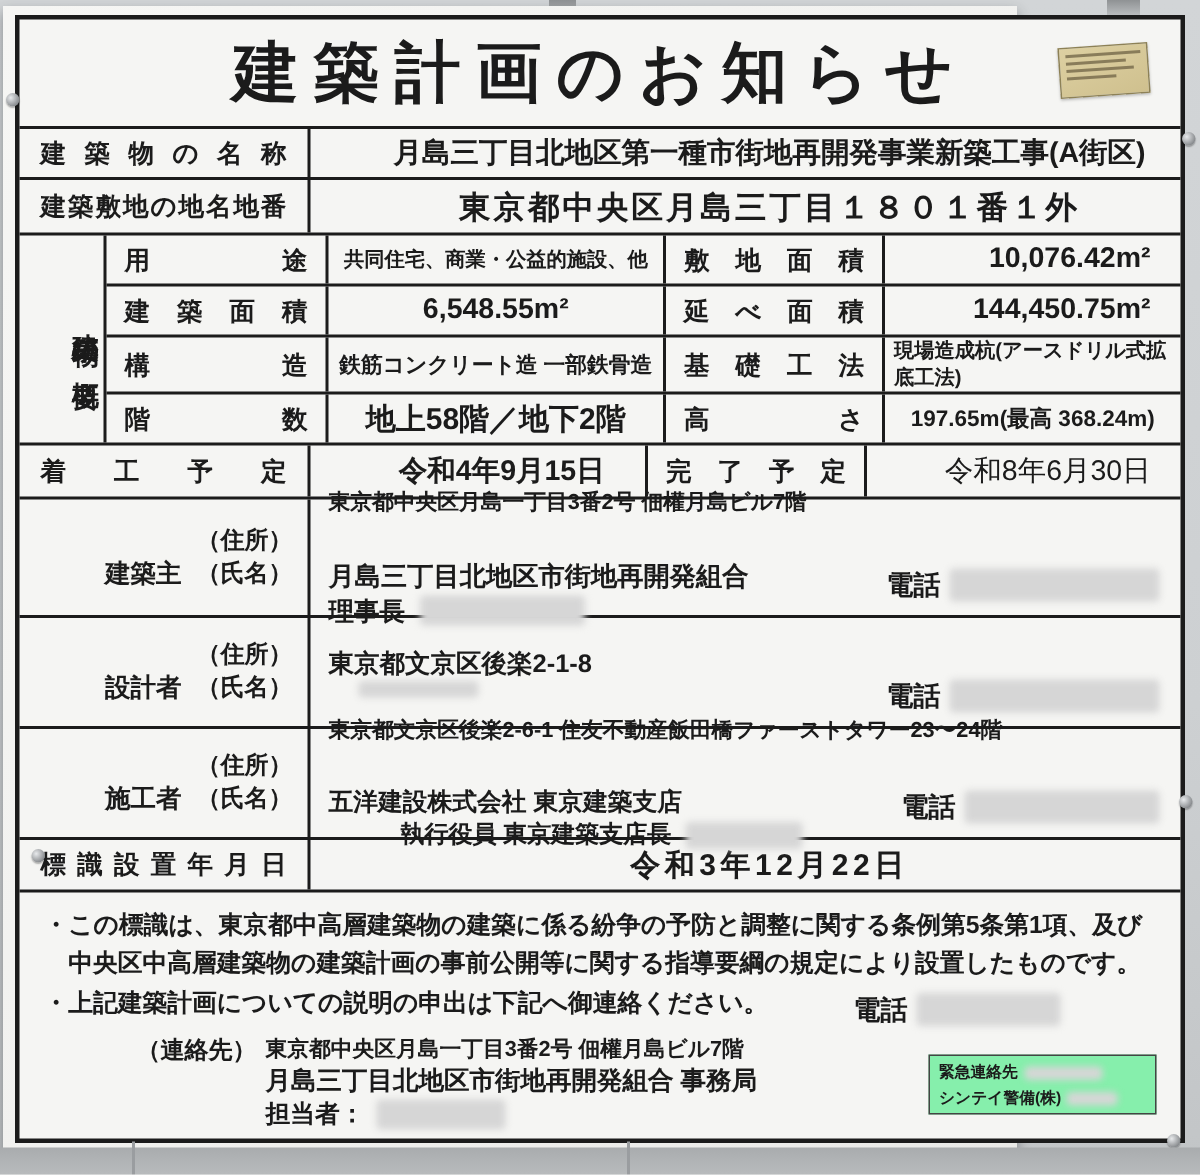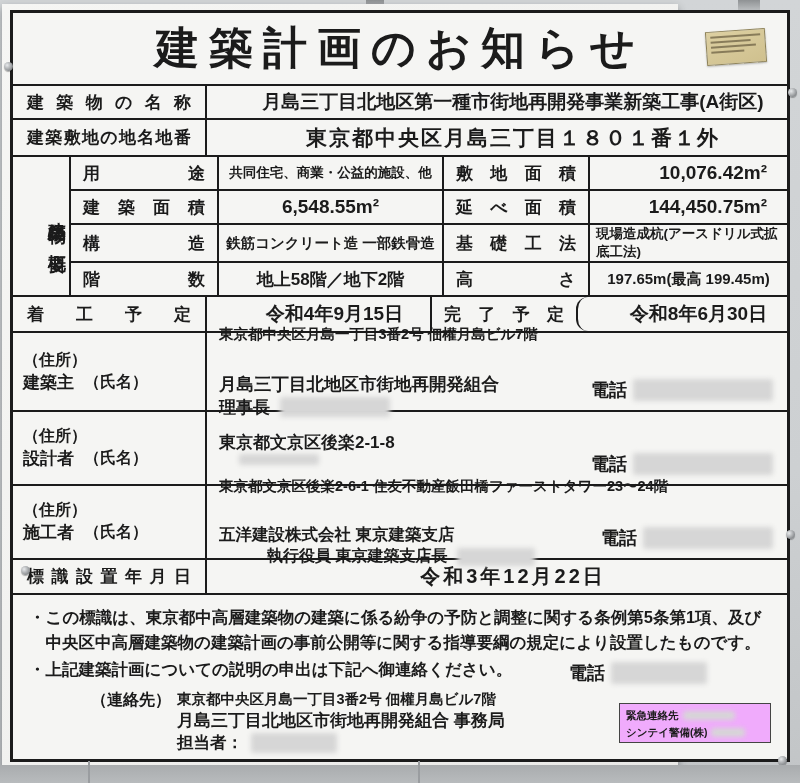--- a/index.html
+++ b/index.html
@@ -46,24 +46,24 @@
   .ov-l1 { flex:0 0 146px; padding:0 12px; font-size:17px; font-weight:600; }
   .ov-v1 { flex:0 0 225px; justify-content:center; font-weight:700; font-size:16px; padding:0 4px; }
   .ov-l2 { flex:0 0 146px; padding:0 12px; font-size:17px; font-weight:600; }
   .ov-v2 { flex:1; justify-content:center; font-weight:700; font-size:16px; padding:0 6px; }
   .num-right { justify-content:flex-end; padding-right:20px !important; font-size:19px !important; }
   .small-val { font-size:13.5px !important; }
 
   .r-sched { height:36px; }
   .r-sched .sv { flex:0 0 225px; justify-content:center; font-size:19px; font-weight:700; }
   .r-sched .sl2 { flex:0 0 146px; padding:0 12px; font-size:17px; font-weight:600; }
-  .r-sched .sv2 { flex:1; justify-content:center; font-size:19px; font-weight:700;border-radius:12px; }
+  .r-sched .sv2 { flex:1; justify-content:center; font-size:19px; font-weight:400; }
 
   .party { }
-  .party .plabel { flex:0 0 192px; flex-direction:column; justify-content:center; align-items:flex-start; padding:16px 10px; font-size:17px; font-weight:600; }
+  .party .plabel { flex:0 0 192px; flex-direction:column; justify-content:center; align-items:flex-end; padding:16px 10px; font-size:17px; font-weight:600; }
   .sub-right { text-align:right; font-size:16px; }
   .plabel-line { display:flex; align-items:center; }
   .plabel-line .spread { flex:1; margin-right:10px; }
   .pbody { flex:1; flex-direction:column; align-items:stretch; justify-content:center; padding:3px 8px 3px 12px; position:relative; }
   .addr { font-size:14.5px; font-weight:700; white-space:nowrap; }
   .org  { font-size:17.5px; font-weight:700; white-space:nowrap;margin-top:28px; }
   .tline { font-size:17px; font-weight:700; display:flex; align-items:center; gap:10px; }
   .phone { position:absolute; right:14px; bottom:8px; font-size:18px; font-weight:700; display:flex; align-items:center; gap:6px; }
 
   .r-date { height:35px; }
@@ -88,21 +88,21 @@
   .sticker {
     position:absolute; left:704px; top:26px; width:60px; height:34px;
     background:linear-gradient(160deg,#ddd0a2,#cfc08e); border:1px solid #8d8156;
     transform:rotate(-4deg); padding:4px 4px; display:flex; flex-direction:column; gap:3px;
     box-shadow:0 1px 2px rgba(0,0,0,.25);
   }
   .sticker i { display:block; height:2px; background:#6d6244; opacity:.75; }
 
   .security {
     position:absolute; right:16px; top:108px; width:152px; height:40px;
-    background:#f0abfc; border:1px solid #444; padding:3px 6px; font-size:10.5px; font-weight:600;
+    background:#86efac; border:1px solid #444; padding:3px 6px; font-size:10.5px; font-weight:600;
     line-height:1.6;
   }
   .security .sec-line { display:flex; align-items:center; gap:4px; white-space:nowrap; }
 
   .screw { position:absolute; width:9px; height:9px; border-radius:50%;
     background:radial-gradient(circle at 35% 35%, #e8eaec, #8a8d90 70%, #6f7275); box-shadow:0 1px 1px rgba(0,0,0,.3); }
 </style>
 </head>
 <body>
 
@@ -212,28 +212,28 @@
           <div class="cell ov-v2 small-val">現場造成杭(アースドリル式拡底工法)</div>
         </div>
 
         <div class="ov-row">
           <div class="cell ov-l1">
               <span class="spread" style="width:100%">
                 <span>階</span>
                 <span>数</span>
               </span>
             </div>
-          <div class="cell ov-v1" style="font-size:17px">地上58階／地下2階</div>
+          <div class="cell ov-v1" style="font-size:20px">地上58階／地下2階</div>
           <div class="cell ov-l2">
               <span class="spread" style="width:100%">
                 <span>高</span>
                 <span>さ</span>
               </span>
             </div>
-          <div class="cell ov-v2" style="font-size:15px">197.65m(最高 199.45m)</div>
+          <div class="cell ov-v2" style="font-size:15px">197.65m(最高 368.24m)</div>
         </div>
 
       </div>
     </div>
 
     <div class="row r-sched">
       <div class="cell lab">
           <span class="spread" style="width:100%">
             <span>着</span>
             <span>工</span>

